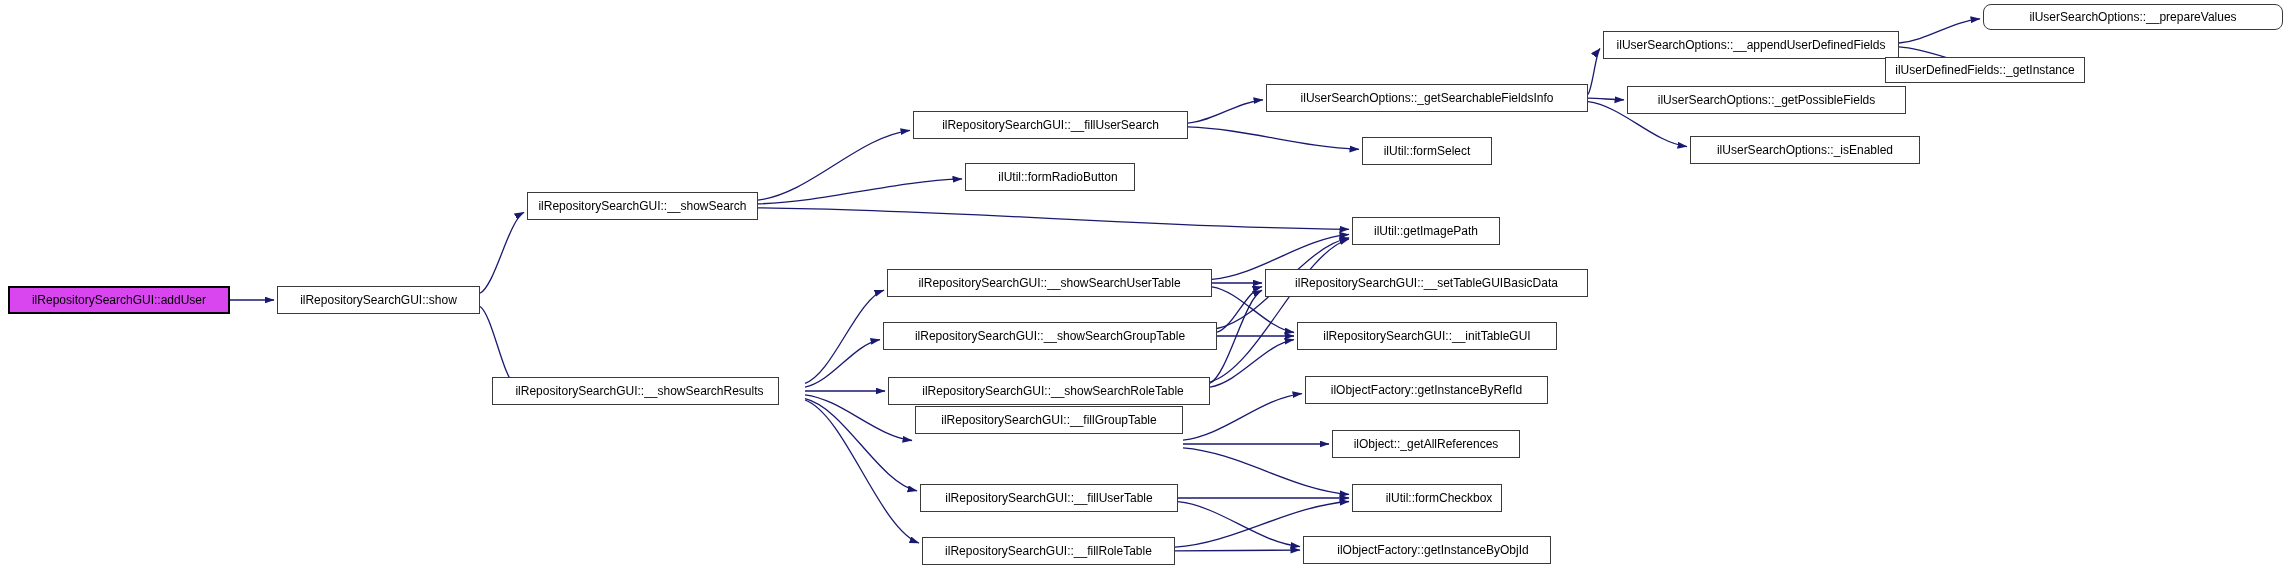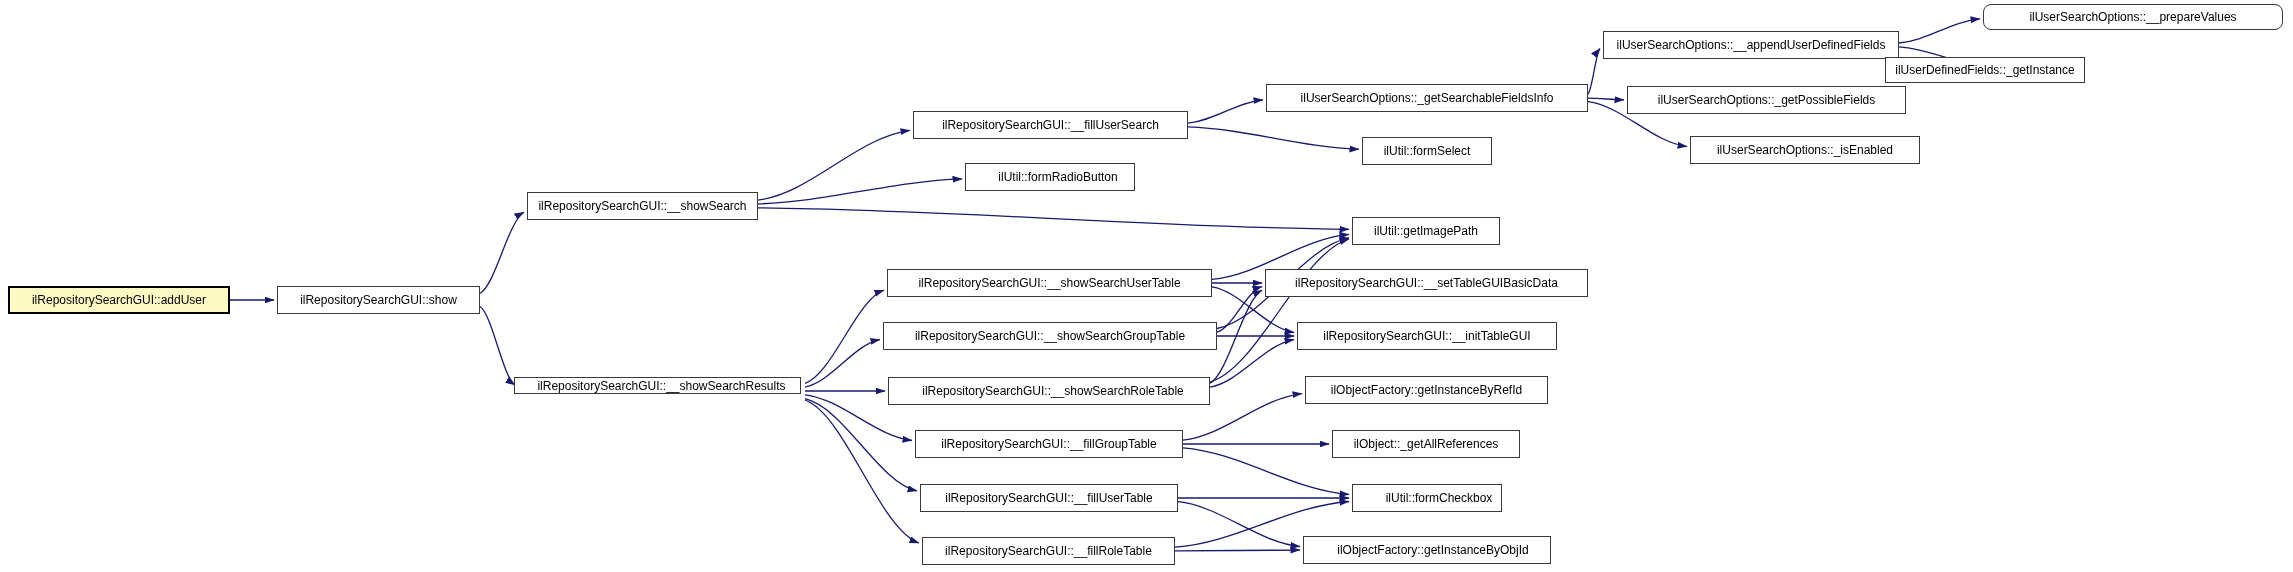--- a/index.html
+++ b/index.html
@@ -21,21 +21,21 @@
     align-items: center;
     justify-content: center;
     font-size: 12px;
     line-height: 1;
     color: #000000;
     white-space: nowrap;
     cursor: pointer;
     overflow: hidden;
   }
   .node.root {
-    background: #fef9c3;
+    background: #d946ef;
     border: 2px solid #000000;
     cursor: default;
   }
 </style>
 </head>
 <body>
 
 <div class="canvas">
   <svg class="edge-layer" width="2293" height="572" viewBox="0 0 2293 572">
     <defs>
@@ -78,37 +78,37 @@
         <path d="M 1178 498 C 1237.85 498, 1289.15 498, 1349 498" fill="none" stroke="#191970" stroke-width="1.3" marker-end="url(#arrow)"></path>
         <path d="M 1178 501.7142857142857 C 1220.7 506.19795918367345, 1257.3 542.0673469387755, 1300 546.5510204081633" fill="none" stroke="#191970" stroke-width="1.3" marker-end="url(#arrow)"></path>
         <path d="M 1175 547.2142857142857 C 1235.9 542.644387755102, 1288.1 506.08520408163264, 1349 501.515306122449" fill="none" stroke="#191970" stroke-width="1.3" marker-end="url(#arrow)"></path>
         <path d="M 1175 550.9285714285714 C 1218.75 550.8423469387756, 1256.25 550.1525510204082, 1300 550.0663265306123" fill="none" stroke="#191970" stroke-width="1.3" marker-end="url(#arrow)"></path>
       </g>
   </svg>
   <div>
       <div class="node root" style="left: 8px; top: 286px; width: 222px; height: 28px;">ilRepositorySearchGUI::addUser</div>
       <div class="node" style="left: 277px; top: 286px; width: 203px; height: 28px;">ilRepositorySearchGUI::show</div>
       <div class="node" style="left: 527px; top: 192px; width: 231px; height: 28px;">ilRepositorySearchGUI::__showSearch</div>
-      <div class="node" style="left: 514px; top: 377px; width: 287px; height: 17px; padding-left: 8px;">ilRepositorySearchGUI::__showSearchResults</div>
+      <div class="node" style="left: 492px; top: 377px; width: 287px; height: 28px; padding-left: 8px;">ilRepositorySearchGUI::__showSearchResults</div>
       <div class="node" style="left: 913px; top: 111px; width: 275px; height: 28px;">ilRepositorySearchGUI::__fillUserSearch</div>
       <div class="node" style="left: 965px; top: 163px; width: 170px; height: 28px; padding-left: 16px;">ilUtil::formRadioButton</div>
       <div class="node" style="left: 1266px; top: 84px; width: 322px; height: 28px;">ilUserSearchOptions::_getSearchableFieldsInfo</div>
       <div class="node" style="left: 1362px; top: 137px; width: 130px; height: 28px;">ilUtil::formSelect</div>
       <div class="node" style="left: 1352px; top: 217px; width: 148px; height: 28px;">ilUtil::getImagePath</div>
       <div class="node" style="left: 1603px; top: 31px; width: 296px; height: 28px;">ilUserSearchOptions::__appendUserDefinedFields</div>
       <div class="node" style="left: 1627px; top: 86px; width: 279px; height: 28px; text-align: center;">ilUserSearchOptions::_getPossibleFields</div>
       <div class="node" style="left: 1690px; top: 136px; width: 230px; height: 28px;">ilUserSearchOptions::_isEnabled</div>
       <div class="node" style="left: 1983px; top: 4px; width: 300px; height: 26px; border-radius: 8px;">ilUserSearchOptions::__prepareValues</div>
       <div class="node" style="left: 1885px; top: 57px; width: 200px; height: 26px;">ilUserDefinedFields::_getInstance</div>
       <div class="node" style="left: 887px; top: 269px; width: 325px; height: 28px;">ilRepositorySearchGUI::__showSearchUserTable</div>
       <div class="node" style="left: 883px; top: 322px; width: 334px; height: 28px;">ilRepositorySearchGUI::__showSearchGroupTable</div>
       <div class="node" style="left: 888px; top: 377px; width: 322px; height: 28px; padding-left: 8px;">ilRepositorySearchGUI::__showSearchRoleTable</div>
       <div class="node" style="left: 1265px; top: 269px; width: 323px; height: 28px;">ilRepositorySearchGUI::__setTableGUIBasicData</div>
       <div class="node" style="left: 1297px; top: 322px; width: 260px; height: 28px;">ilRepositorySearchGUI::__initTableGUI</div>
       <div class="node" style="left: 1305px; top: 376px; width: 243px; height: 28px;">ilObjectFactory::getInstanceByRefId</div>
-      <div class="node" style="left: 915px; top: 430px; width: 268px; height: 28px;">ilRepositorySearchGUI::__fillGroupTable</div>
+      <div class="node" style="left: 915px; top: 406px; width: 268px; height: 28px;">ilRepositorySearchGUI::__fillGroupTable</div>
       <div class="node" style="left: 1332px; top: 430px; width: 188px; height: 28px;">ilObject::_getAllReferences</div>
       <div class="node" style="left: 920px; top: 484px; width: 258px; height: 28px;">ilRepositorySearchGUI::__fillUserTable</div>
       <div class="node" style="left: 1352px; top: 484px; width: 150px; height: 28px; padding-left: 24px;">ilUtil::formCheckbox</div>
       <div class="node" style="left: 922px; top: 537px; width: 253px; height: 28px;">ilRepositorySearchGUI::__fillRoleTable</div>
       <div class="node" style="left: 1303px; top: 536px; width: 248px; height: 28px; padding-left: 12px;">ilObjectFactory::getInstanceByObjId</div>
     </div>
 </div>
 
 </body></html>

